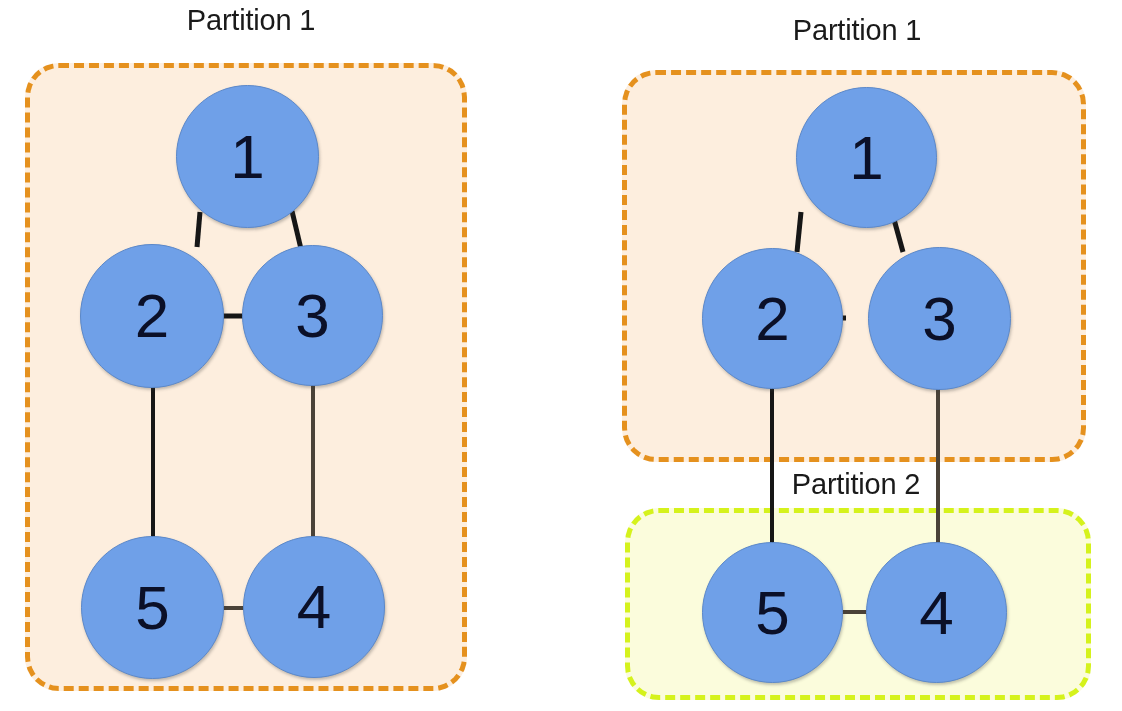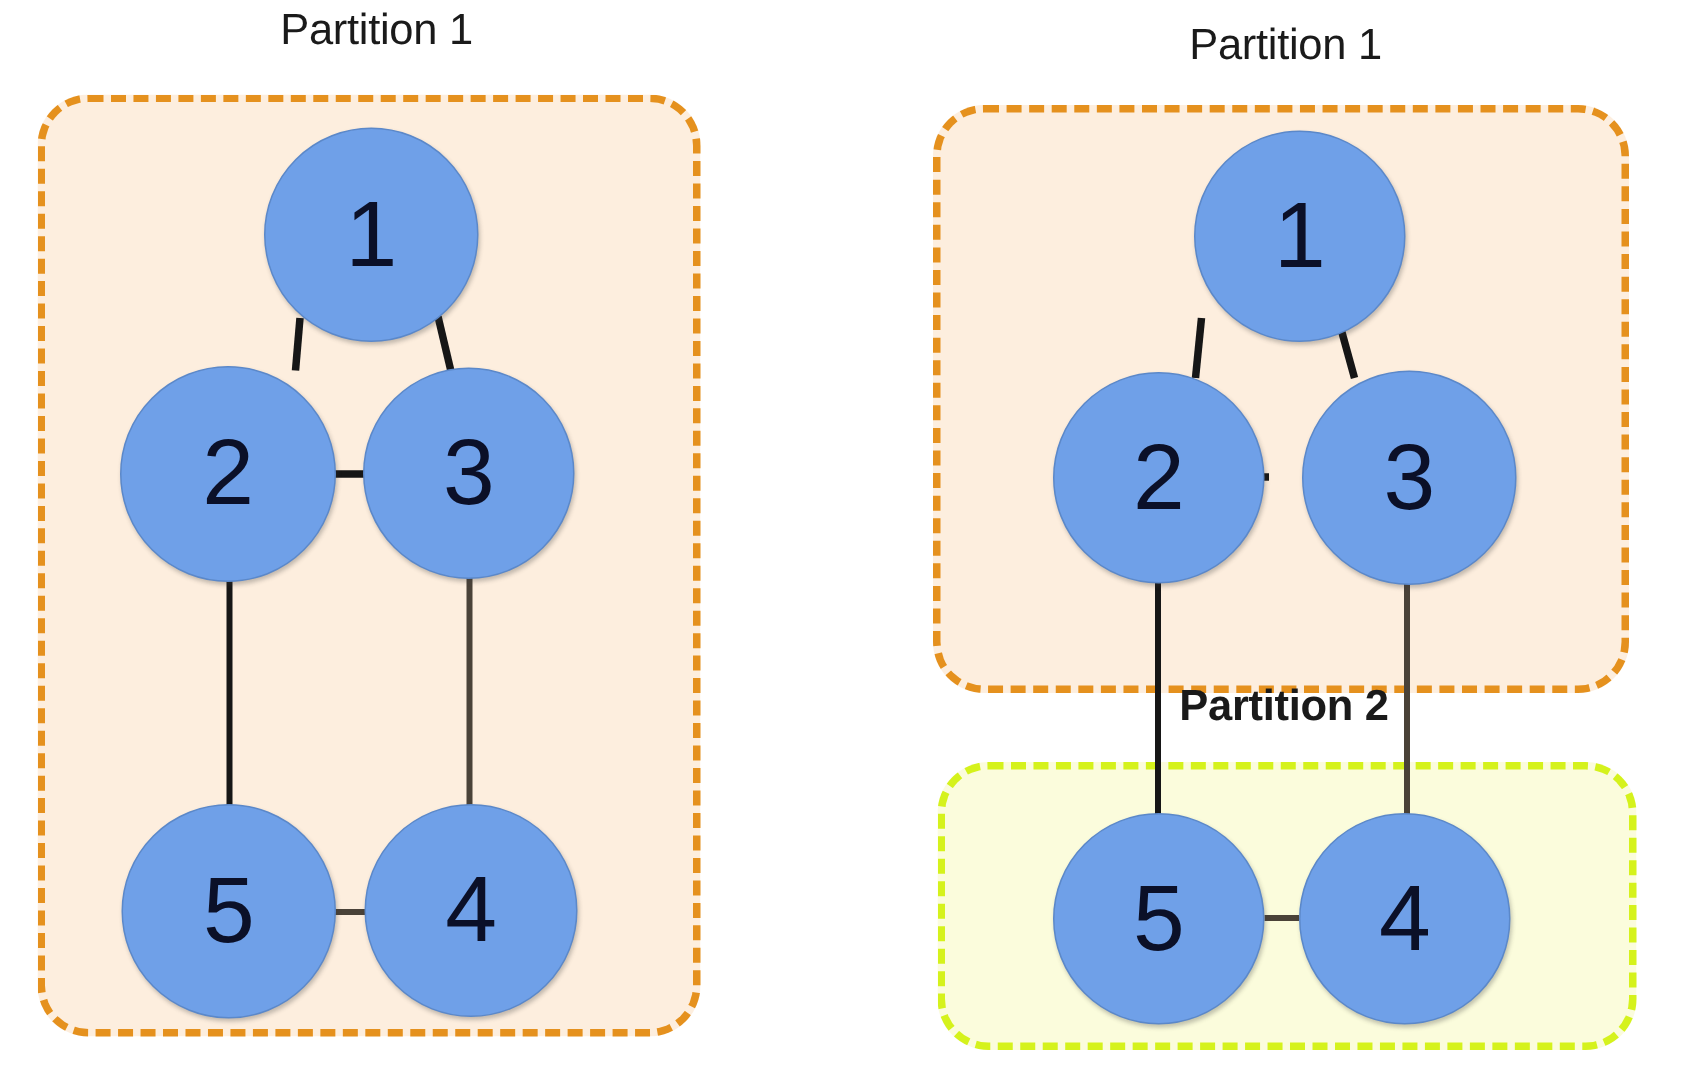--- a/index.html
+++ b/index.html
@@ -149,21 +149,21 @@
 
       <line x1="264" y1="318" x2="285" y2="318" stroke="#161616" stroke-width="5"></line>
 
       <line x1="211" y1="388" x2="211" y2="543" stroke="#161616" stroke-width="4"></line>
 
       <line x1="377" y1="388" x2="377" y2="543" stroke="#4a4238" stroke-width="4"></line>
 
       <line x1="282" y1="612" x2="305" y2="612" stroke="#4a4238" stroke-width="4"></line>
     </svg>
 
-    <div class="partition-title" style="left: 175px; top: 457px; width: 240px; z-index: 5; font-weight: bold;">Partition 2</div>
+    <div class="partition-title" style="left: 175px; top: 470px; width: 240px; z-index: 5;">Partition 2</div>
 
     <div class="node" style="left: 235px; top: 87px; width: 141px; height: 141px;">
       <span class="node-label">1</span>
     </div>
 
     <div class="node" style="left: 141px; top: 248px; width: 141px; height: 141px;">
       <span class="node-label">2</span>
     </div>
 
     <div class="node" style="left: 307px; top: 247px; width: 143px; height: 143px;">

